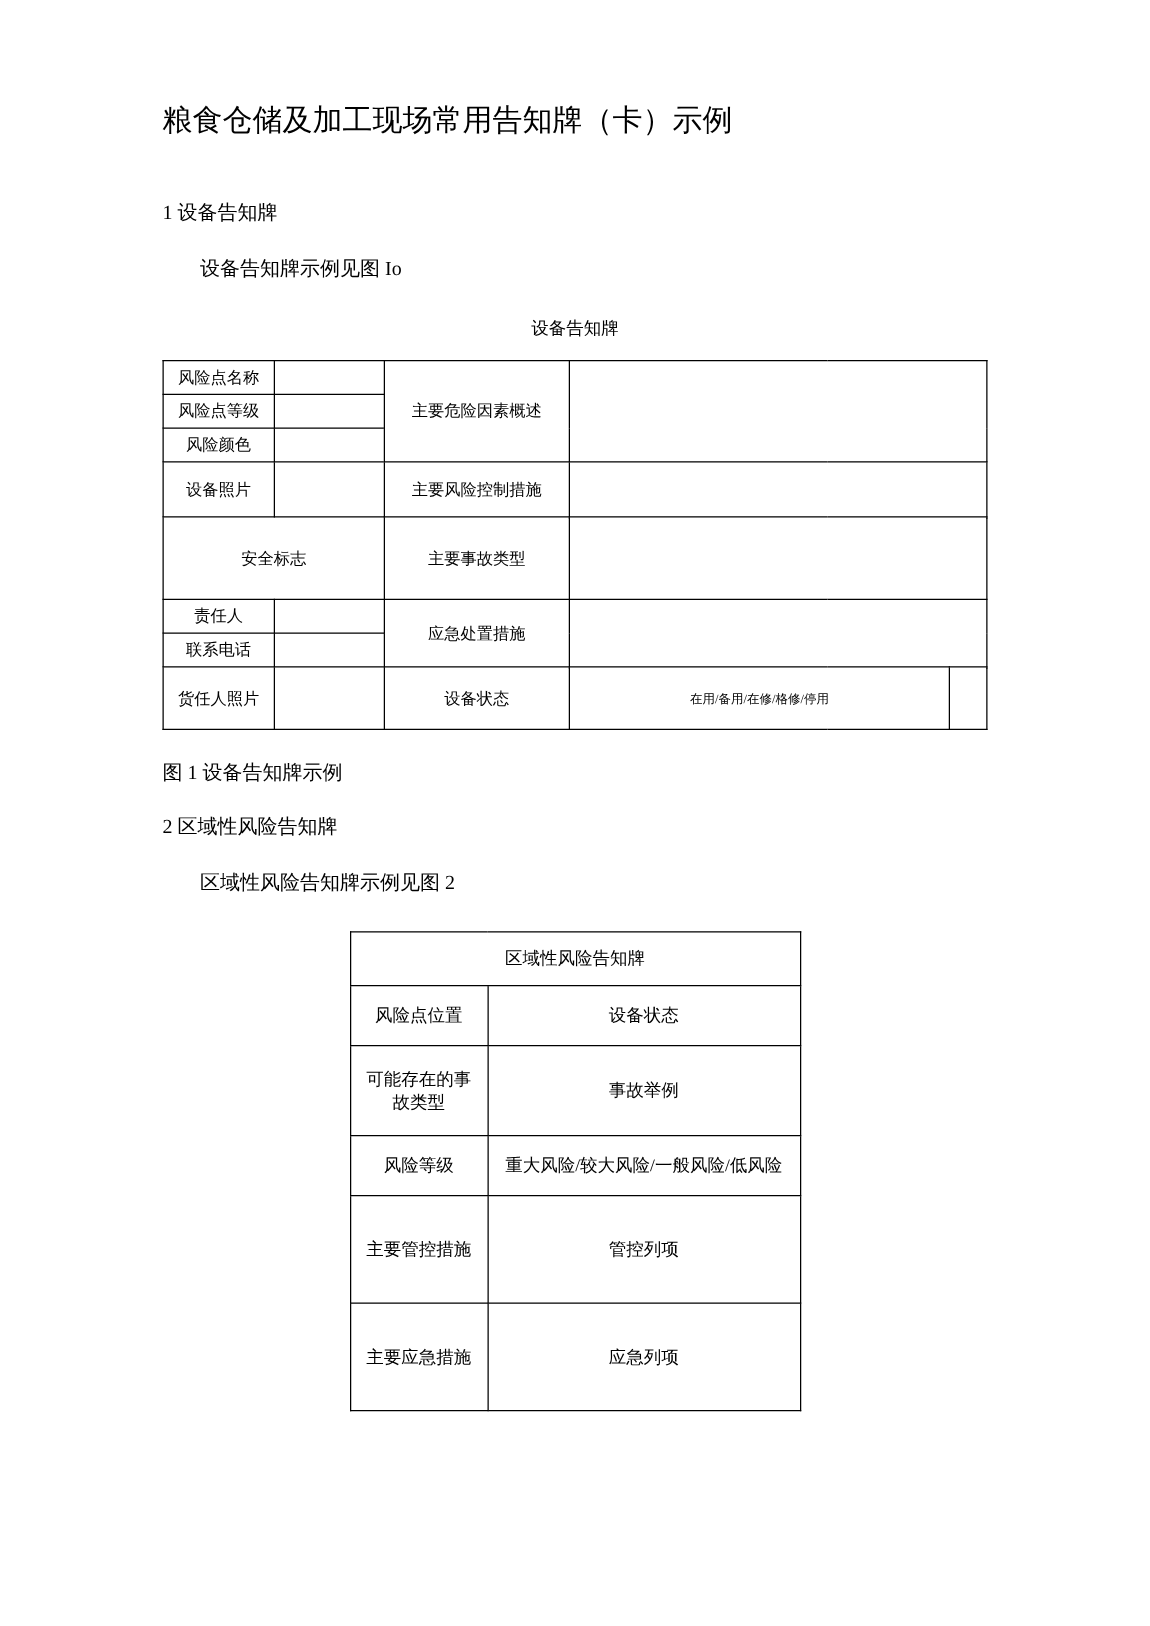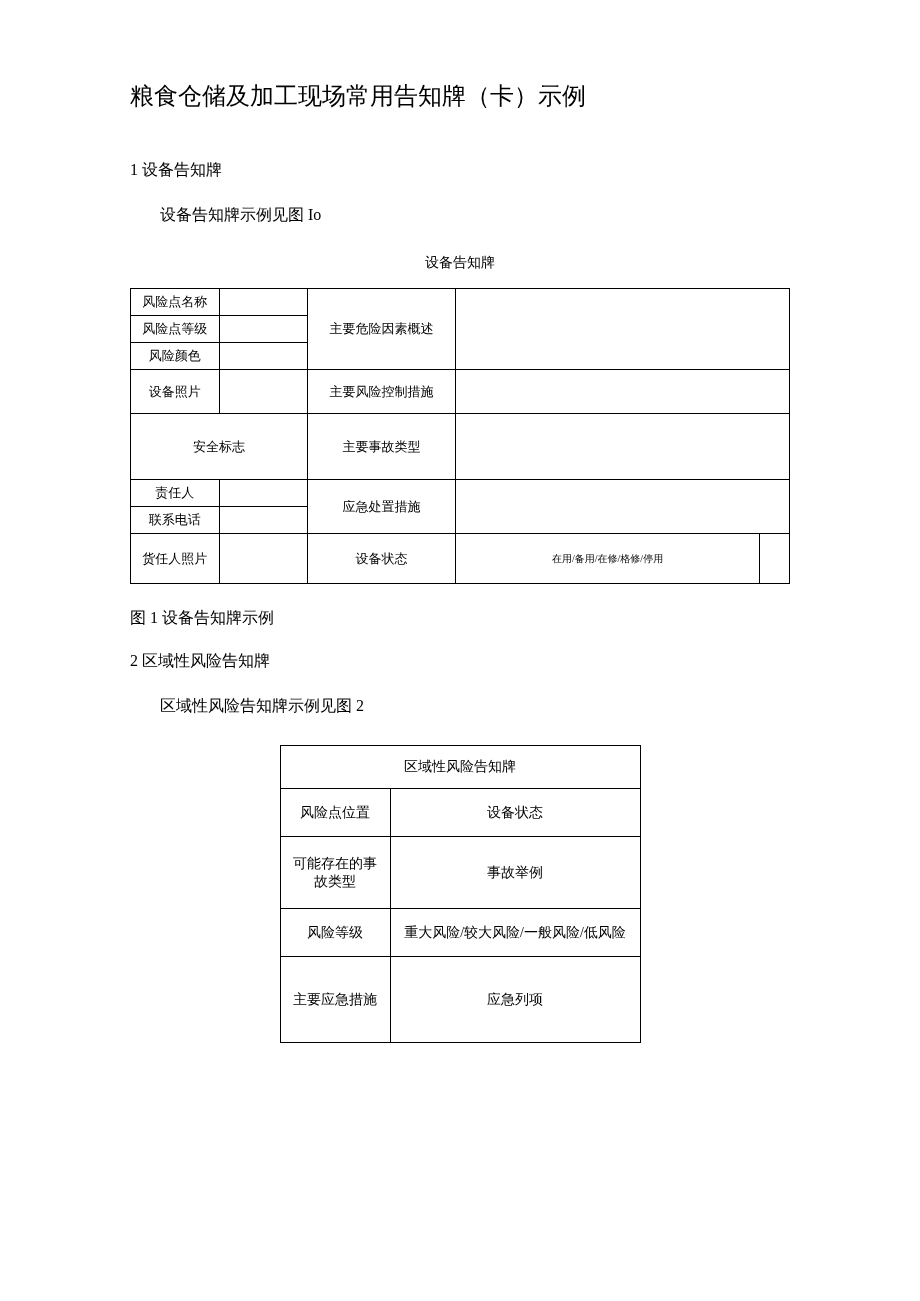--- a/index.html
+++ b/index.html
@@ -164,17 +164,21 @@
   </tr>
   <tr>
     <td style="height:72px">可能存在的事故类型</td>
     <td>事故举例</td>
   </tr>
   <tr>
     <td style="height:48px">风险等级</td>
     <td>重大风险/较大风险/一般风险/低风险</td>
   </tr>
   <tr>
+    <td style="height:86px">主要管控措施</td>
+    <td>管控列项</td>
+  </tr>
+  <tr>
     <td style="height:86px">主要应急措施</td>
     <td>应急列项</td>
   </tr>
 </tbody>
   </table>
 
 </body></html>

